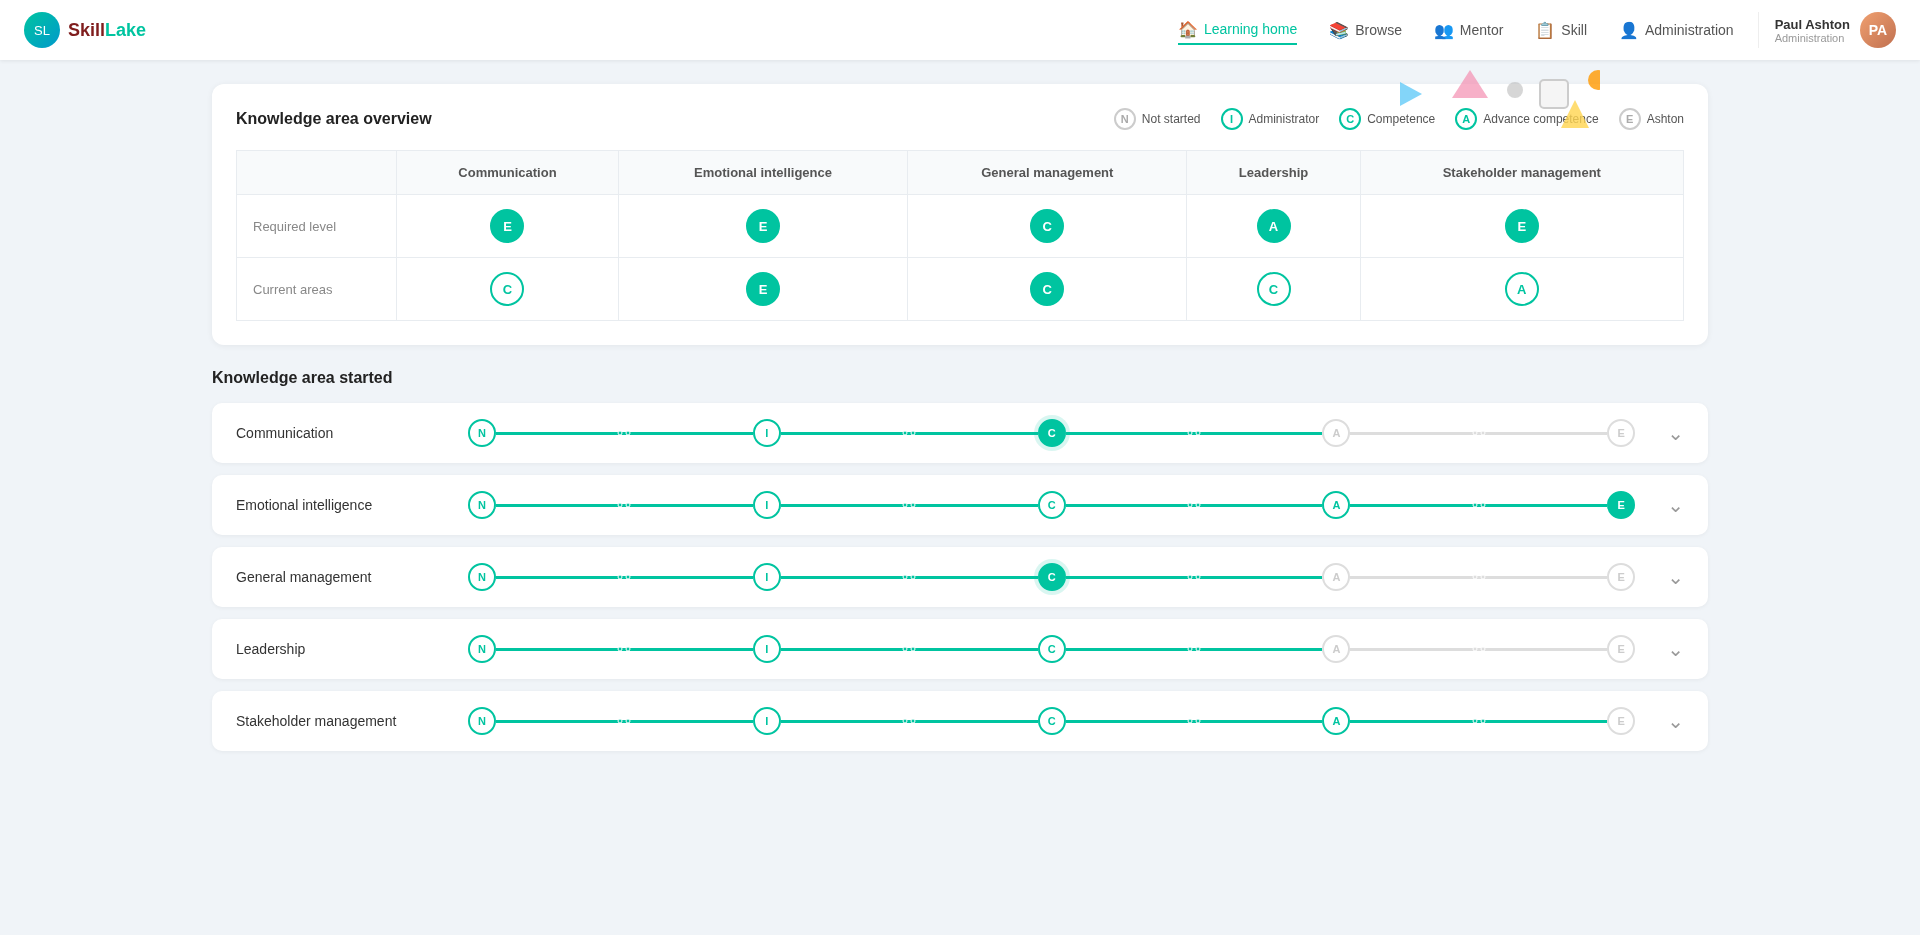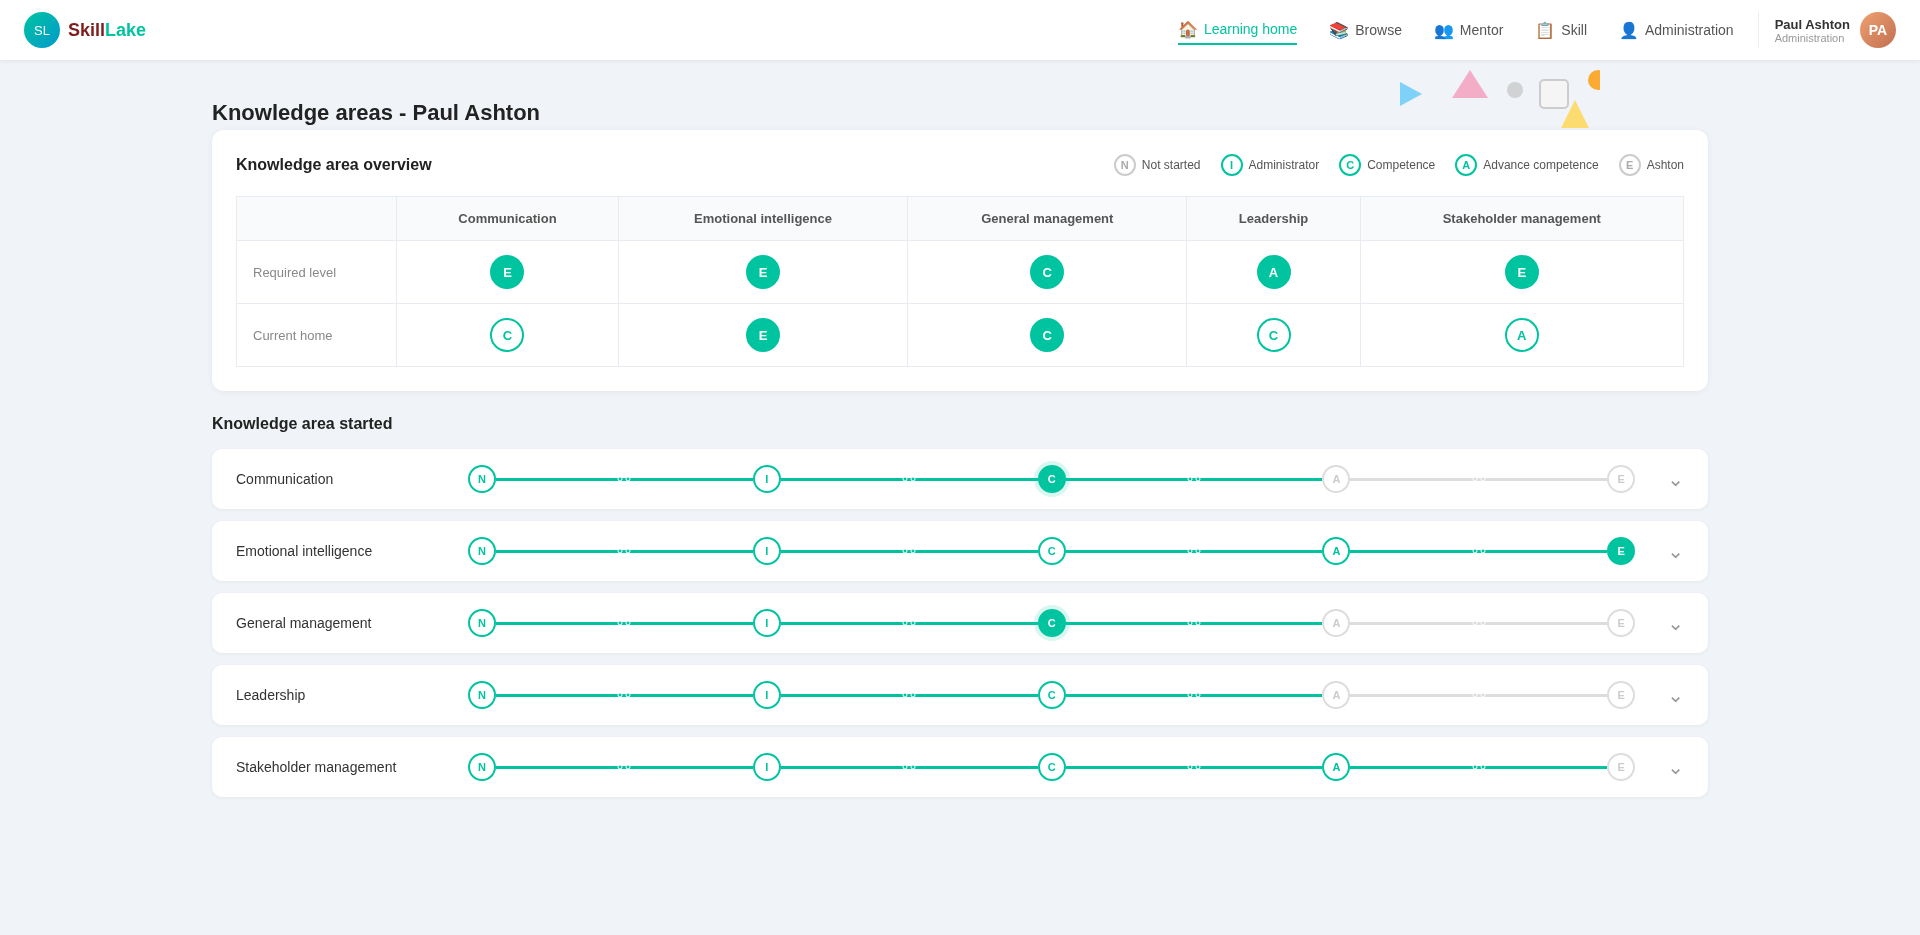--- a/index.html
+++ b/index.html
@@ -192,21 +192,20 @@
 
       <polygon points="175,30 189,58 161,58" fill="#ffd54f" opacity="0.8"></polygon>
 
       <circle cx="198" cy="10" r="10" fill="#ff9800" opacity="0.8"></circle>
     </svg>
   </div>
 </div>
 
 <div class="page-content">
 
-  <div class="page-title" style="margin-top:16px;">Knowledge areas - Paul Ashton</div>
 
   <div class="section-card">
     <div class="section-header">
       <div class="section-title">Knowledge area overview</div>
       <div class="legend" id="legend-container">
           <div class="legend-item">
     <div class="legend-badge" style="background:#fff;border:2px solid #ccc;color:#aaa;">N</div>
     <span>Not started</span>
   </div>
           <div class="legend-item">
@@ -241,21 +240,21 @@
         <tbody>
           <tr>
             <td>Required level</td>
             <td><div class="level-badge" style="background:#00c4a0;color:#fff;border:2px solid #00c4a0;">E</div></td>
             <td><div class="level-badge" style="background:#00c4a0;color:#fff;border:2px solid #00c4a0;">E</div></td>
             <td><div class="level-badge" style="background:#00c4a0;color:#fff;border:2px solid #00c4a0;">C</div></td>
             <td><div class="level-badge" style="background:#00c4a0;color:#fff;border:2px solid #00c4a0;">A</div></td>
             <td><div class="level-badge" style="background:#00c4a0;color:#fff;border:2px solid #00c4a0;">E</div></td>
           </tr>
           <tr>
-            <td>Current home</td>
+            <td>Current areas</td>
             <td><div class="level-badge" style="background:#fff;color:#00c4a0;border:2px solid #00c4a0;">C</div></td>
             <td><div class="level-badge" style="background:#00c4a0;color:#fff;border:2px solid #00c4a0;">E</div></td>
             <td><div class="level-badge" style="background:#00c4a0;color:#fff;border:2px solid #00c4a0;">C</div></td>
             <td><div class="level-badge" style="background:#fff;color:#00c4a0;border:2px solid #00c4a0;">C</div></td>
             <td><div class="level-badge" style="background:#fff;color:#00c4a0;border:2px solid #00c4a0;">A</div></td>
           </tr>
         </tbody>
       </table>
   </div>
 

